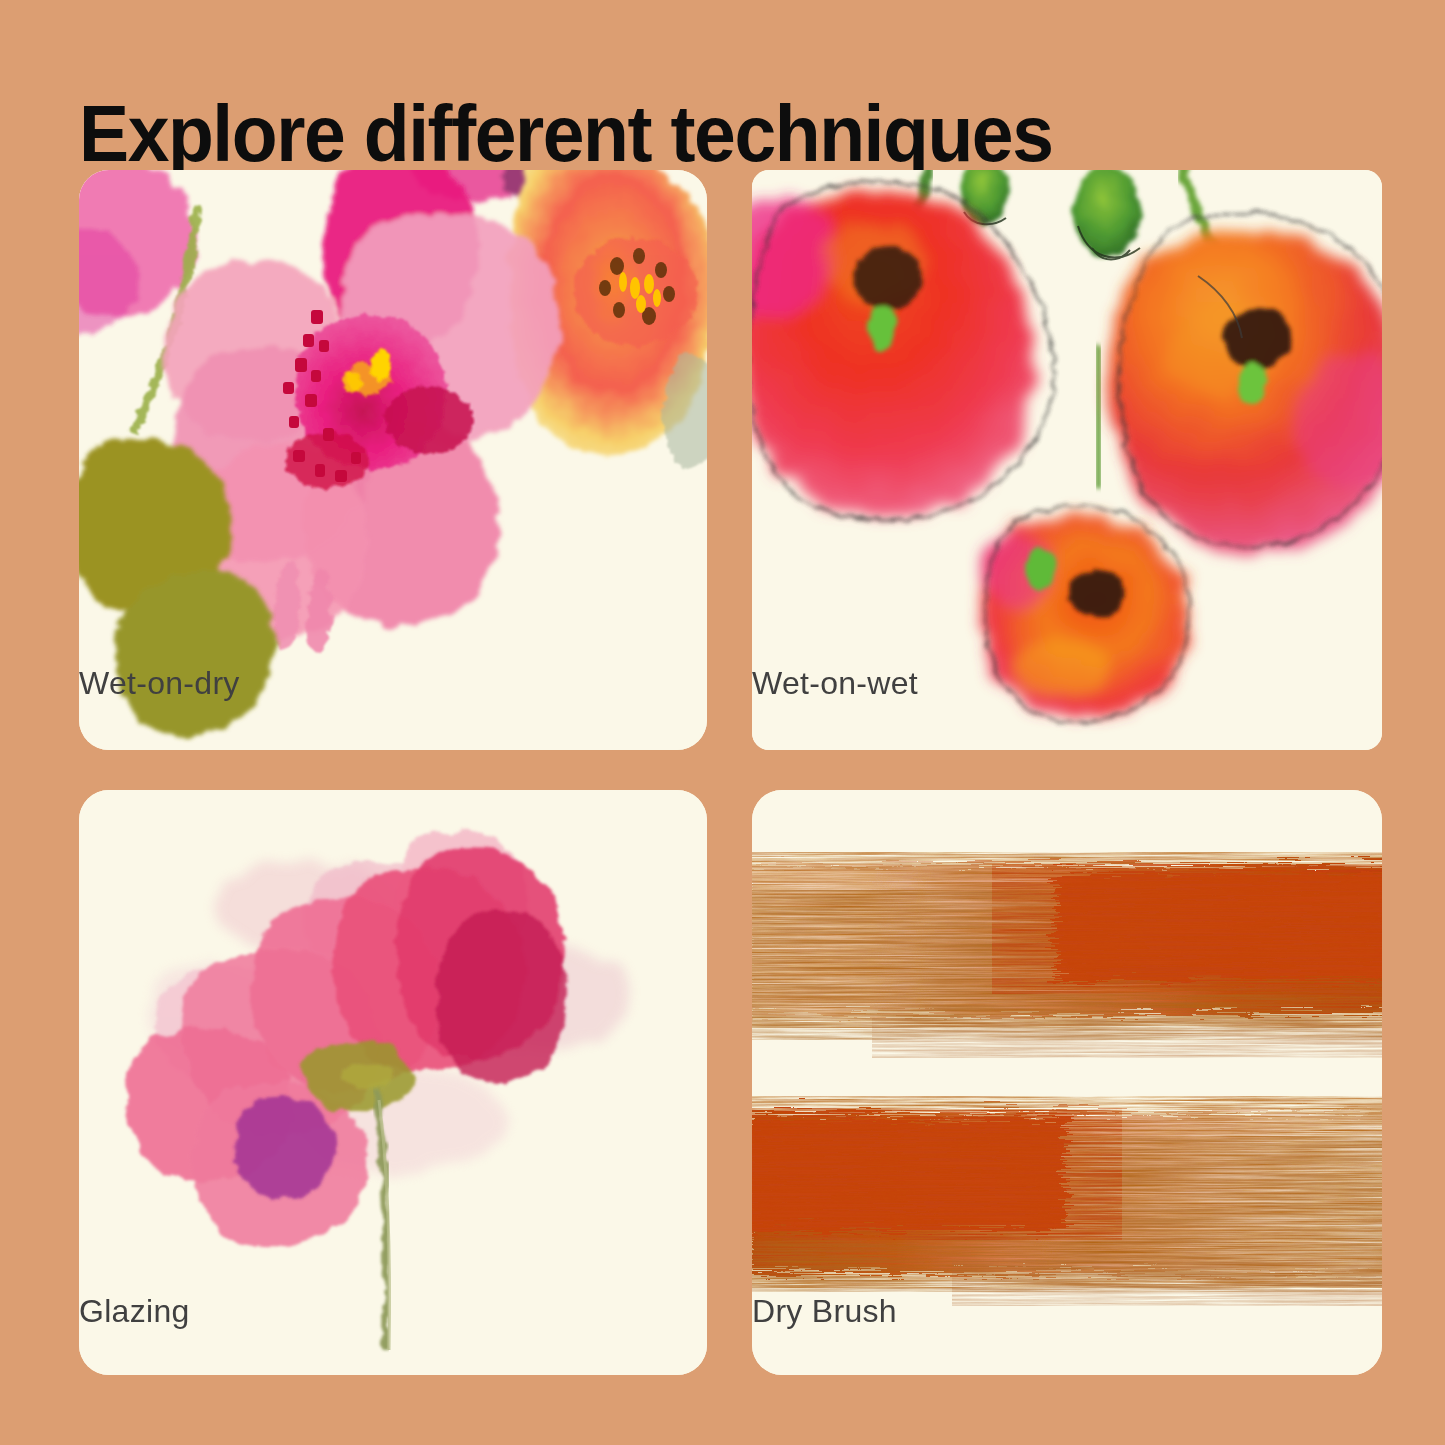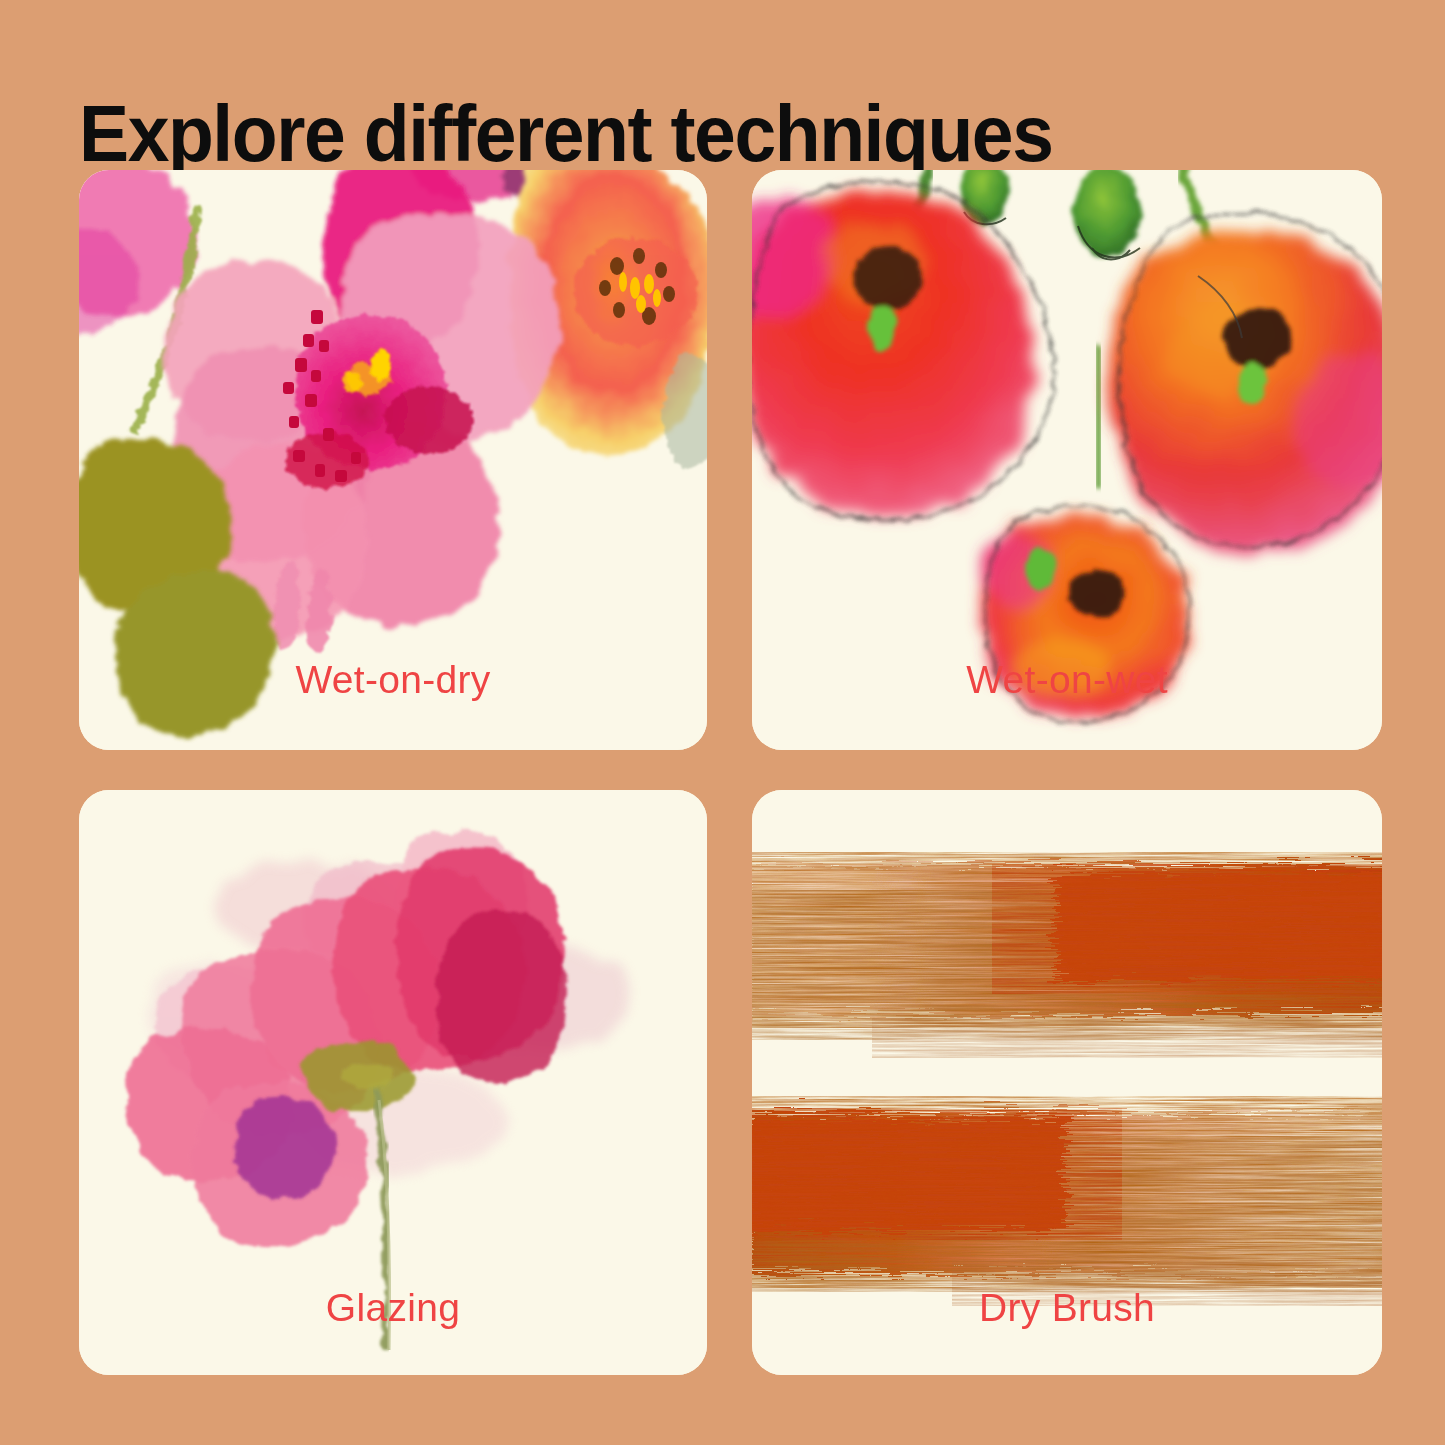--- a/index.html
+++ b/index.html
@@ -40,23 +40,22 @@
   .c-tr{left:673px;top:0;width:630px;height:580px;}
   .c-bl{left:0;top:620px;width:628px;height:585px;}
   .c-br{left:673px;top:620px;width:630px;height:585px;}
 
   .art{position:absolute;left:0;top:0;width:100%;height:100%;}
   .art svg{display:block;width:100%;height:100%;}
 
   .card-label{
     position:absolute;
     left:0;right:0;
-    text-align:center;
-    color:#ef4444;
-    font-size:39px;
+    color:#404040;
+    font-size:32px;
     font-weight:400;
     letter-spacing:0.3px;
     z-index:5;
   }
   .lbl-top{bottom:48px;}
   .lbl-bot{bottom:45px;}
 </style>
 </head>
 <body style="background: rgb(220, 158, 114);">
 
@@ -183,21 +182,21 @@
 
           <g filter="url(#wc1b)">
             <path d="M36 270 C 96 258 146 294 152 342 C 158 396 116 444 62 444 C 10 444 -16 398 -10 346 C -4 302 10 276 36 270 Z" fill="#9b9322"></path>
             <path d="M110 402 C 164 392 200 428 196 478 C 192 532 148 572 96 566 C 48 560 30 512 38 464 C 44 426 86 406 110 402 Z" fill="#97962c"></path>
           </g>
         </svg>
       </div>
       <div class="card-label lbl-top">Wet-on-dry</div>
     </div>
 
-    <div class="card c-tr" style="background: rgb(251, 248, 232);">
+    <div class="card c-tr" style="background: rgb(251, 248, 232); border-radius: 17px;">
       <div class="art">
         <svg viewBox="0 0 630 580" preserveAspectRatio="xMidYMin slice">
           <defs>
             <filter id="wet2">
                 <feTurbulence type="fractalNoise" baseFrequency="0.035" numOctaves="4" seed="3"></feTurbulence>
               <feDisplacementMap in="SourceGraphic" scale="24" xChannelSelector="R" yChannelSelector="G"></feDisplacementMap>
               <feGaussianBlur stdDeviation="7"></feGaussianBlur>
               </filter>
             <filter id="wet2s">
                 <feTurbulence type="fractalNoise" baseFrequency="0.06" numOctaves="3" seed="11"></feTurbulence>

